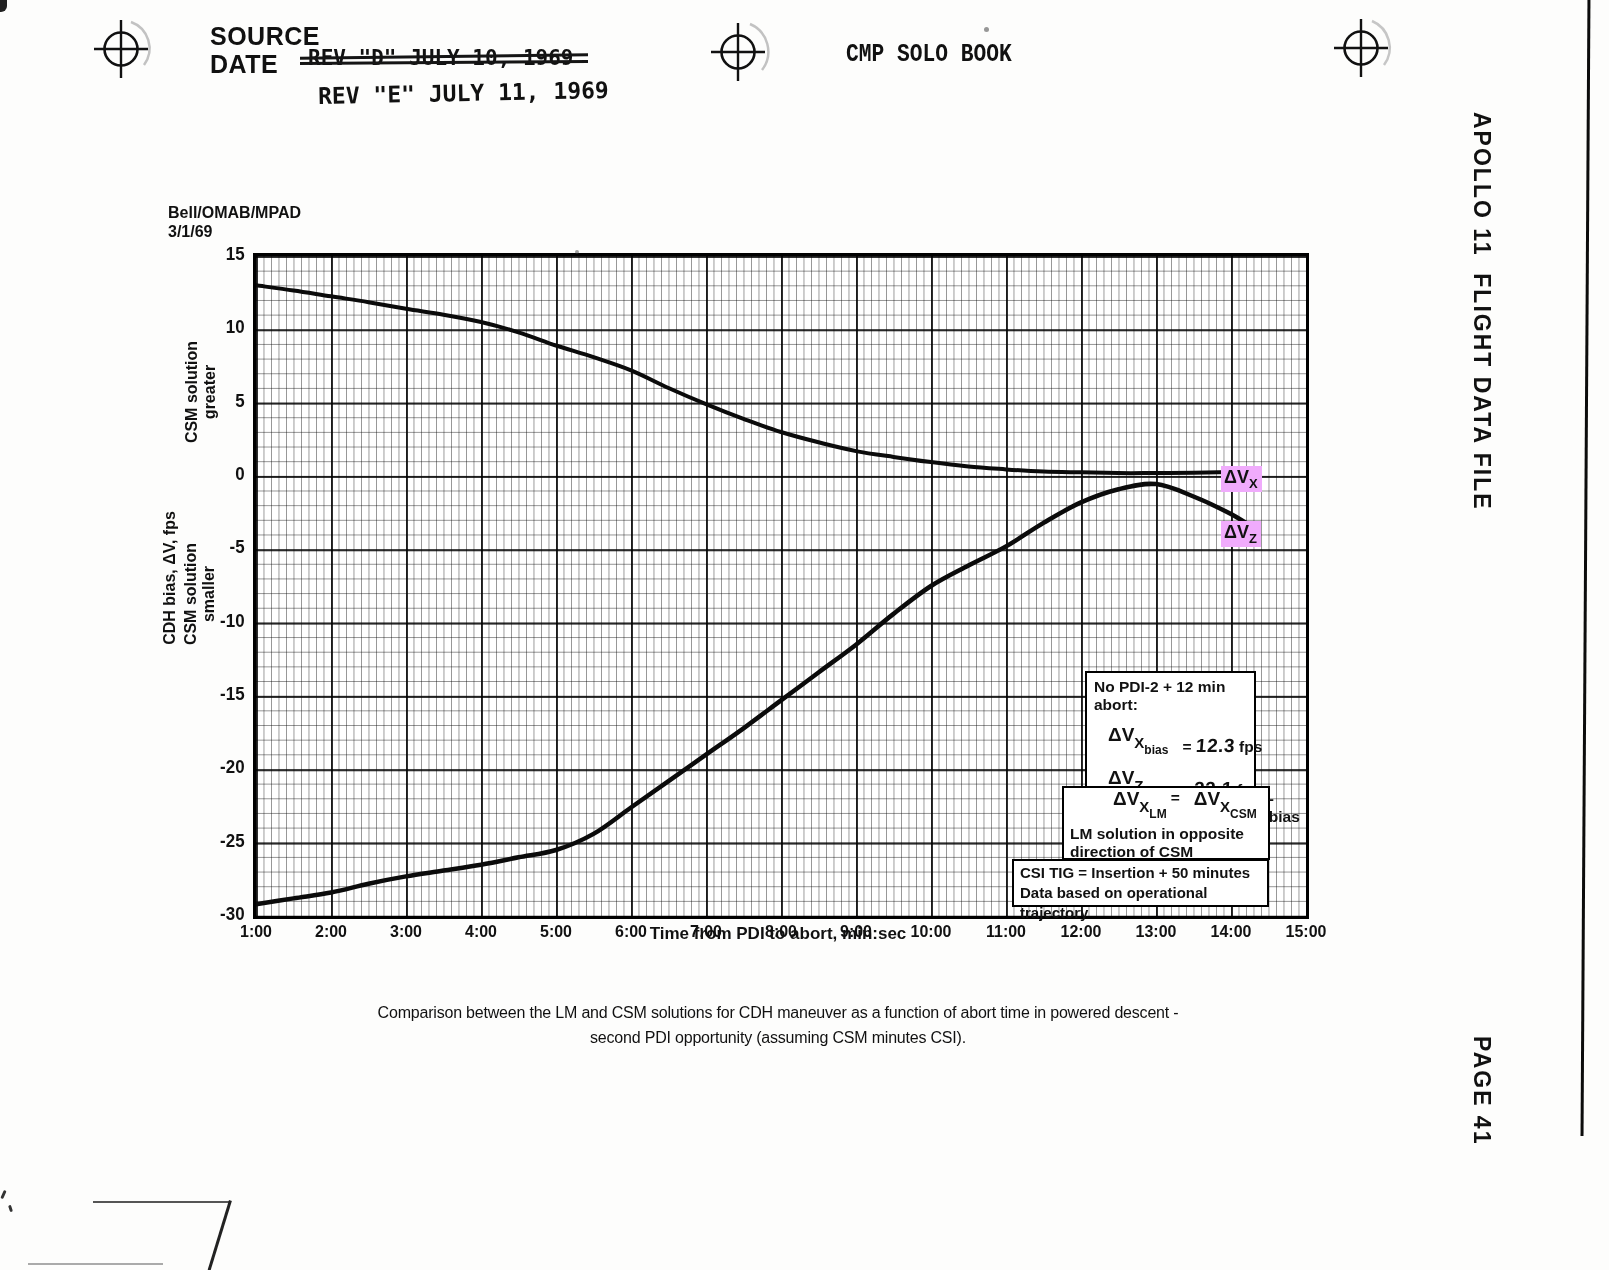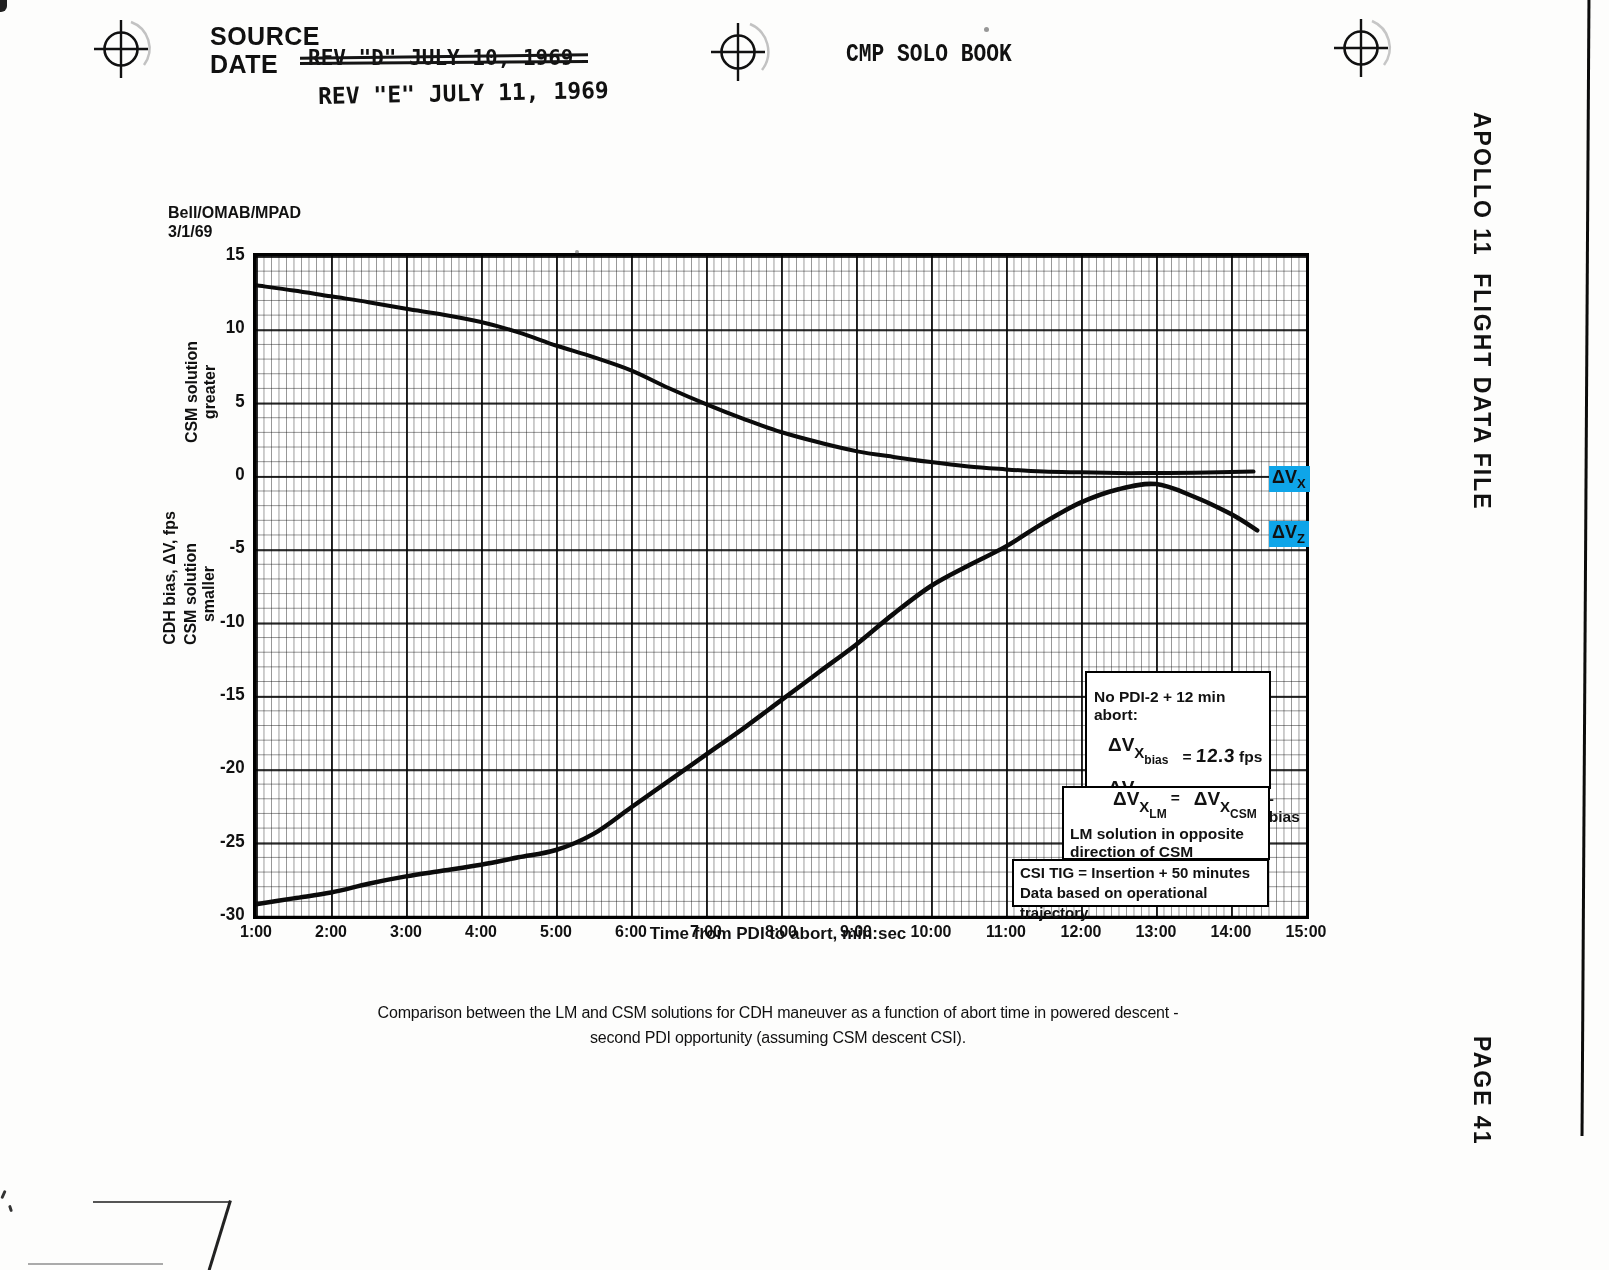--- a/index.html
+++ b/index.html
@@ -42,26 +42,26 @@
   #plot-svg{position:absolute;left:0;top:0;}
   .ytick{position:absolute;left:-58px;width:48px;text-align:right;font-weight:bold;font-size:18px;
          transform:scaleX(.94);}
   .xtick{position:absolute;top:666px;width:60px;text-align:center;font-weight:bold;font-size:17px;
          transform:scaleX(.94);}
   .rot-label{position:absolute;font-weight:bold;font-size:16px;line-height:18px;text-align:center;
          white-space:pre;transform:translate(-50%,-50%) rotate(-90deg);}
   #xaxis-title{left:253px;top:924px;width:1050px;text-align:center;font-weight:bold;font-size:17px;}
 
   
-  .curve-label{position:absolute;background:#0ea5e9;padding:1px 4px 1px 3px;font-weight:bold;font-size:18px;margin-left:48px;}
+  .curve-label{position:absolute;background:#f0abfc;padding:1px 4px 1px 3px;font-weight:bold;font-size:18px;}
   .clsub{font-size:13px;vertical-align:-5px;font-weight:bold;}
 
   
   .note-box{position:absolute;background:#fff;border:2.5px solid #000;font-weight:bold;box-sizing:border-box;}
-  #abort-note{left:1085px;top:671px;width:186px;height:118px;padding:15px 5px 0 7px;font-size:15.5px;}
+  #abort-note{left:1085px;top:671px;width:171px;height:118px;padding:5px 5px 0 7px;font-size:15.5px;}
   .nb-row{display:flex;align-items:flex-end;margin-top:1px;height:42px;}
   .dv{font-size:19px;}
   .s1{font-size:15px;vertical-align:-7px;}
   .s2{font-size:12px;vertical-align:-6px;}
   .eqv{margin-left:14px;margin-top:3px;white-space:nowrap;}
   .hand{font-weight:900;font-size:19px;display:inline-block;transform:skewX(-4deg);letter-spacing:.5px;}
   #abort-note .row2 .eqv{margin-left:6px;}
   #equation-note{left:1062px;top:786px;width:208px;height:74px;padding:1px 6px;font-size:15.5px;line-height:17.5px;}
   .eq-line{display:flex;align-items:center;height:36px;margin-left:43px;}
   .vbar{display:inline-block;width:2.5px;height:32px;background:#000;margin:0 5px;}
@@ -202,21 +202,21 @@
     <div>direction of CSM</div>
   </div>
 
   <div class="note-box" id="csi-note">
     <div>CSI TIG = Insertion + 50 minutes</div>
     <div>Data based on operational trajectory</div>
   </div>
 
   <div class="abs" id="caption">
     <div>Comparison between the LM and CSM solutions for CDH maneuver as a function of abort time in powered descent -</div>
-    <div>second PDI opportunity (assuming CSM descent CSI).</div>
+    <div>second PDI opportunity (assuming CSM minutes CSI).</div>
   </div>
 
   <div class="abs" id="tab-top-line"></div>
   <div class="abs" id="tab-diagonal"></div>
   <div class="abs" id="tab-label">
     <div>CDH BIAS/PDI2</div>
     
   </div>
 
   <div class="abs" id="corner-chip"></div>

